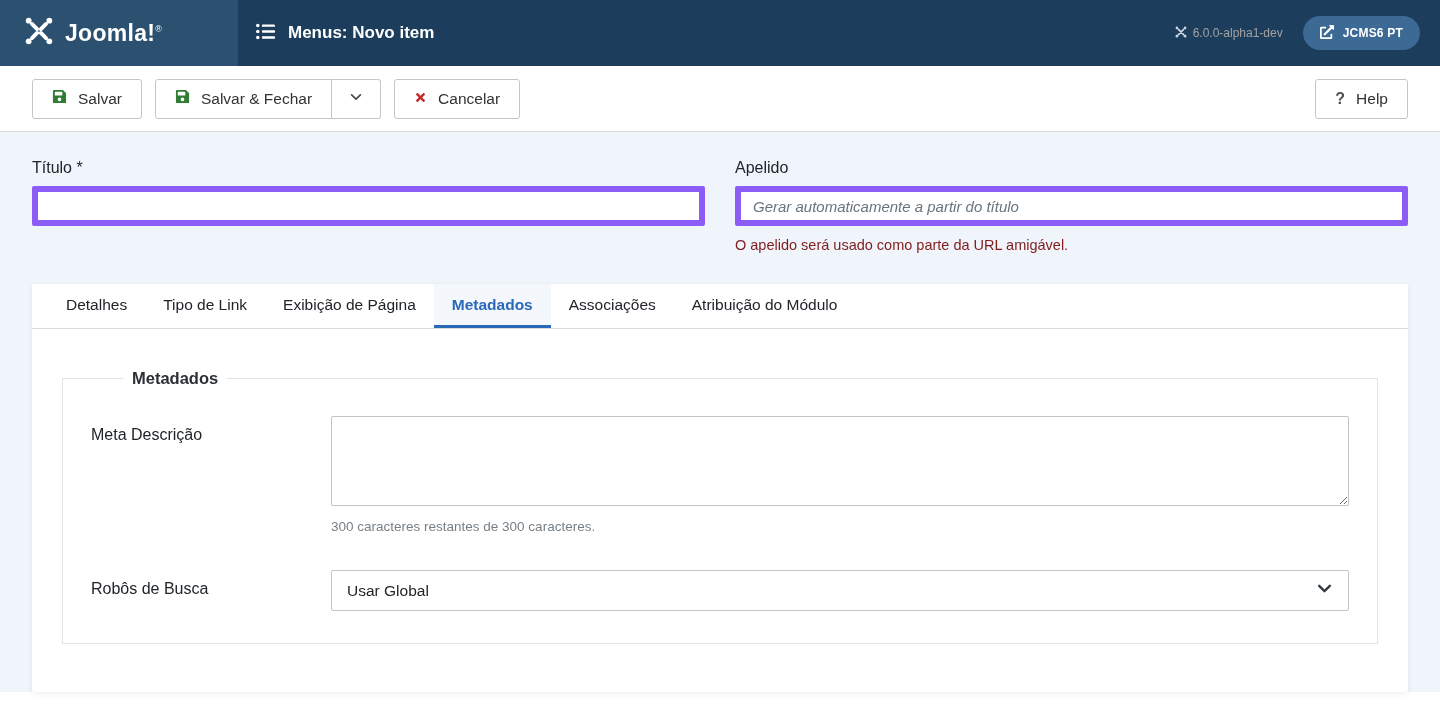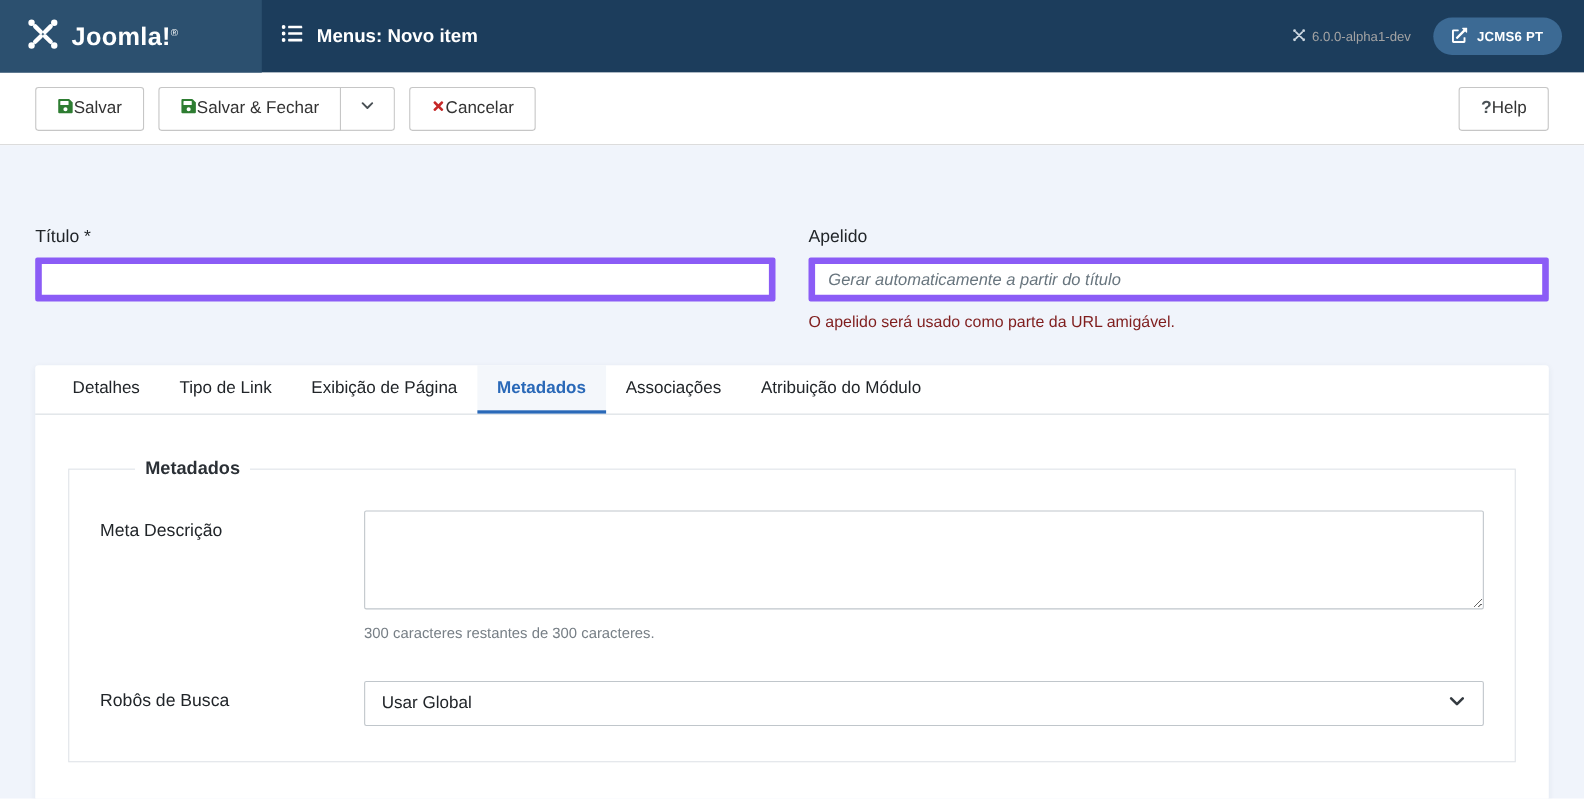--- a/index.html
+++ b/index.html
@@ -16,31 +16,31 @@
   .header-right { display: flex; align-items: center; gap: 20px; padding-right: 20px; }
   .version { font-size: 12px; color: #a3a3a3; display: flex; align-items: center; gap: 6px; }
   .site-btn { background: #3c6a94; border: none; color: #fff; font-weight: bold; font-size: 12px;
               height: 34px; padding: 0 17px; border-radius: 17px; display: flex; align-items: center;
               gap: 9px; cursor: pointer; font-family: inherit; letter-spacing: .2px; }
 
   
   .toolbar { height: 66px; background: #fff; border-bottom: 1px solid #d9d9d9; display: flex;
              align-items: center; justify-content: space-between; padding: 0 32px; }
   .toolbar-left { display: flex; gap: 13px; }
-  .btn { display: inline-flex; align-items: center; background: #fff; border: 1px solid #c6c6c6;
+  .btn { display: inline-flex; align-items: center; gap: 11px; background: #fff; border: 1px solid #c6c6c6;
          border-radius: 3px; height: 40px; padding: 0 19px; font-size: 15.5px; color: #333;
          cursor: pointer; font-family: inherit; }
   .btn-group { display: flex; }
   .btn-group .btn.main { border-radius: 3px 0 0 3px; }
   .btn-group .btn.toggle { border-radius: 0 3px 3px 0; border-left: none; padding: 0 17px; }
   .qmark { font-weight: bold; color: #4a5156; font-size: 16px; }
 
   
   .content { background: #f0f4fb; padding: 27px 32px 0; min-height: 545px; }
-  .form-grid { display: grid; grid-template-columns: 1fr 1fr; gap: 30px; margin-top: 48px; }
+  .form-grid { display: grid; grid-template-columns: 1fr 1fr; gap: 30px; }
   .field-label { display: block; font-size: 16px; color: #212529; margin-bottom: 9px; }
   .text-input { width: 100%; height: 40px; border: 6px solid #8b5cf6; border-radius: 2px; background: #fff;
                 padding: 0 12px; font-size: 15px; font-family: inherit; color: #333; }
   .text-input::placeholder { font-style: italic; color: #68757e; }
   .inline-help { font-size: 14.5px; color: #7f1d1d; margin-top: 11px; }
 
   
   .card { background: #fff; margin-top: 31px; border-radius: 3px; box-shadow: 0 2px 6px rgba(30,60,90,.07); }
   .tabs { display: flex; border-bottom: 1px solid #d8dde2; padding: 0 16px; }
   .tab { background: transparent; border: none; border-bottom: 3px solid transparent; padding: 12px 18px 11px;

